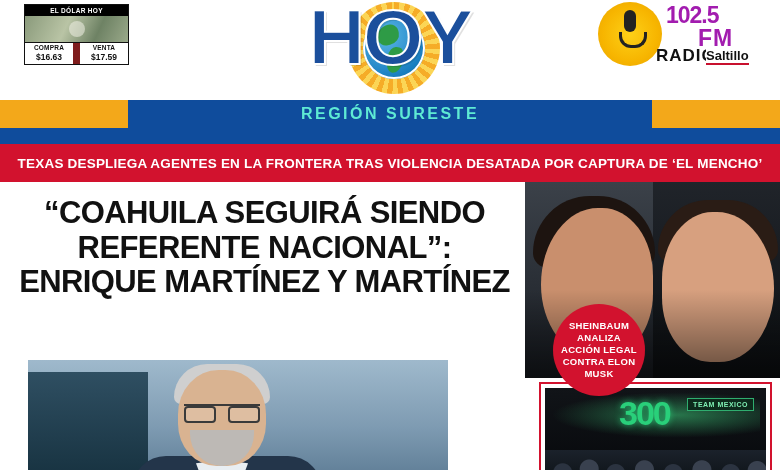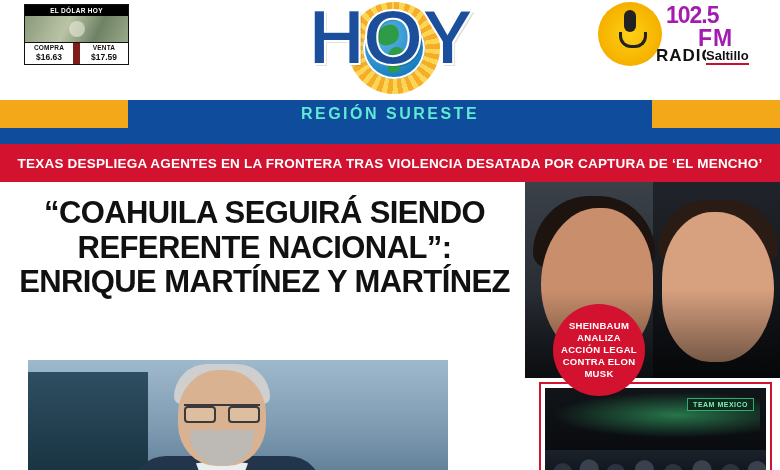--- a/index.html
+++ b/index.html
@@ -646,20 +646,21 @@
         <div class="hair-r"></div>
         <div class="face-r"></div>
         <div class="shade"></div>
       </div>
 
       <div class="badge">SHEINBAUM ANALIZA ACCIÓN LEGAL CONTRA ELON MUSK</div>
 
       <div class="bottom-card">
         <div class="bottom-photo">
           <div class="stage-glow"></div>
+          <div class="num">300</div>
           <div class="sign">TEAM MEXICO</div>
           <div class="crowd"></div>
         </div>
       </div>
 
     </div>
   </div>
 </div>
 
 </body></html>

